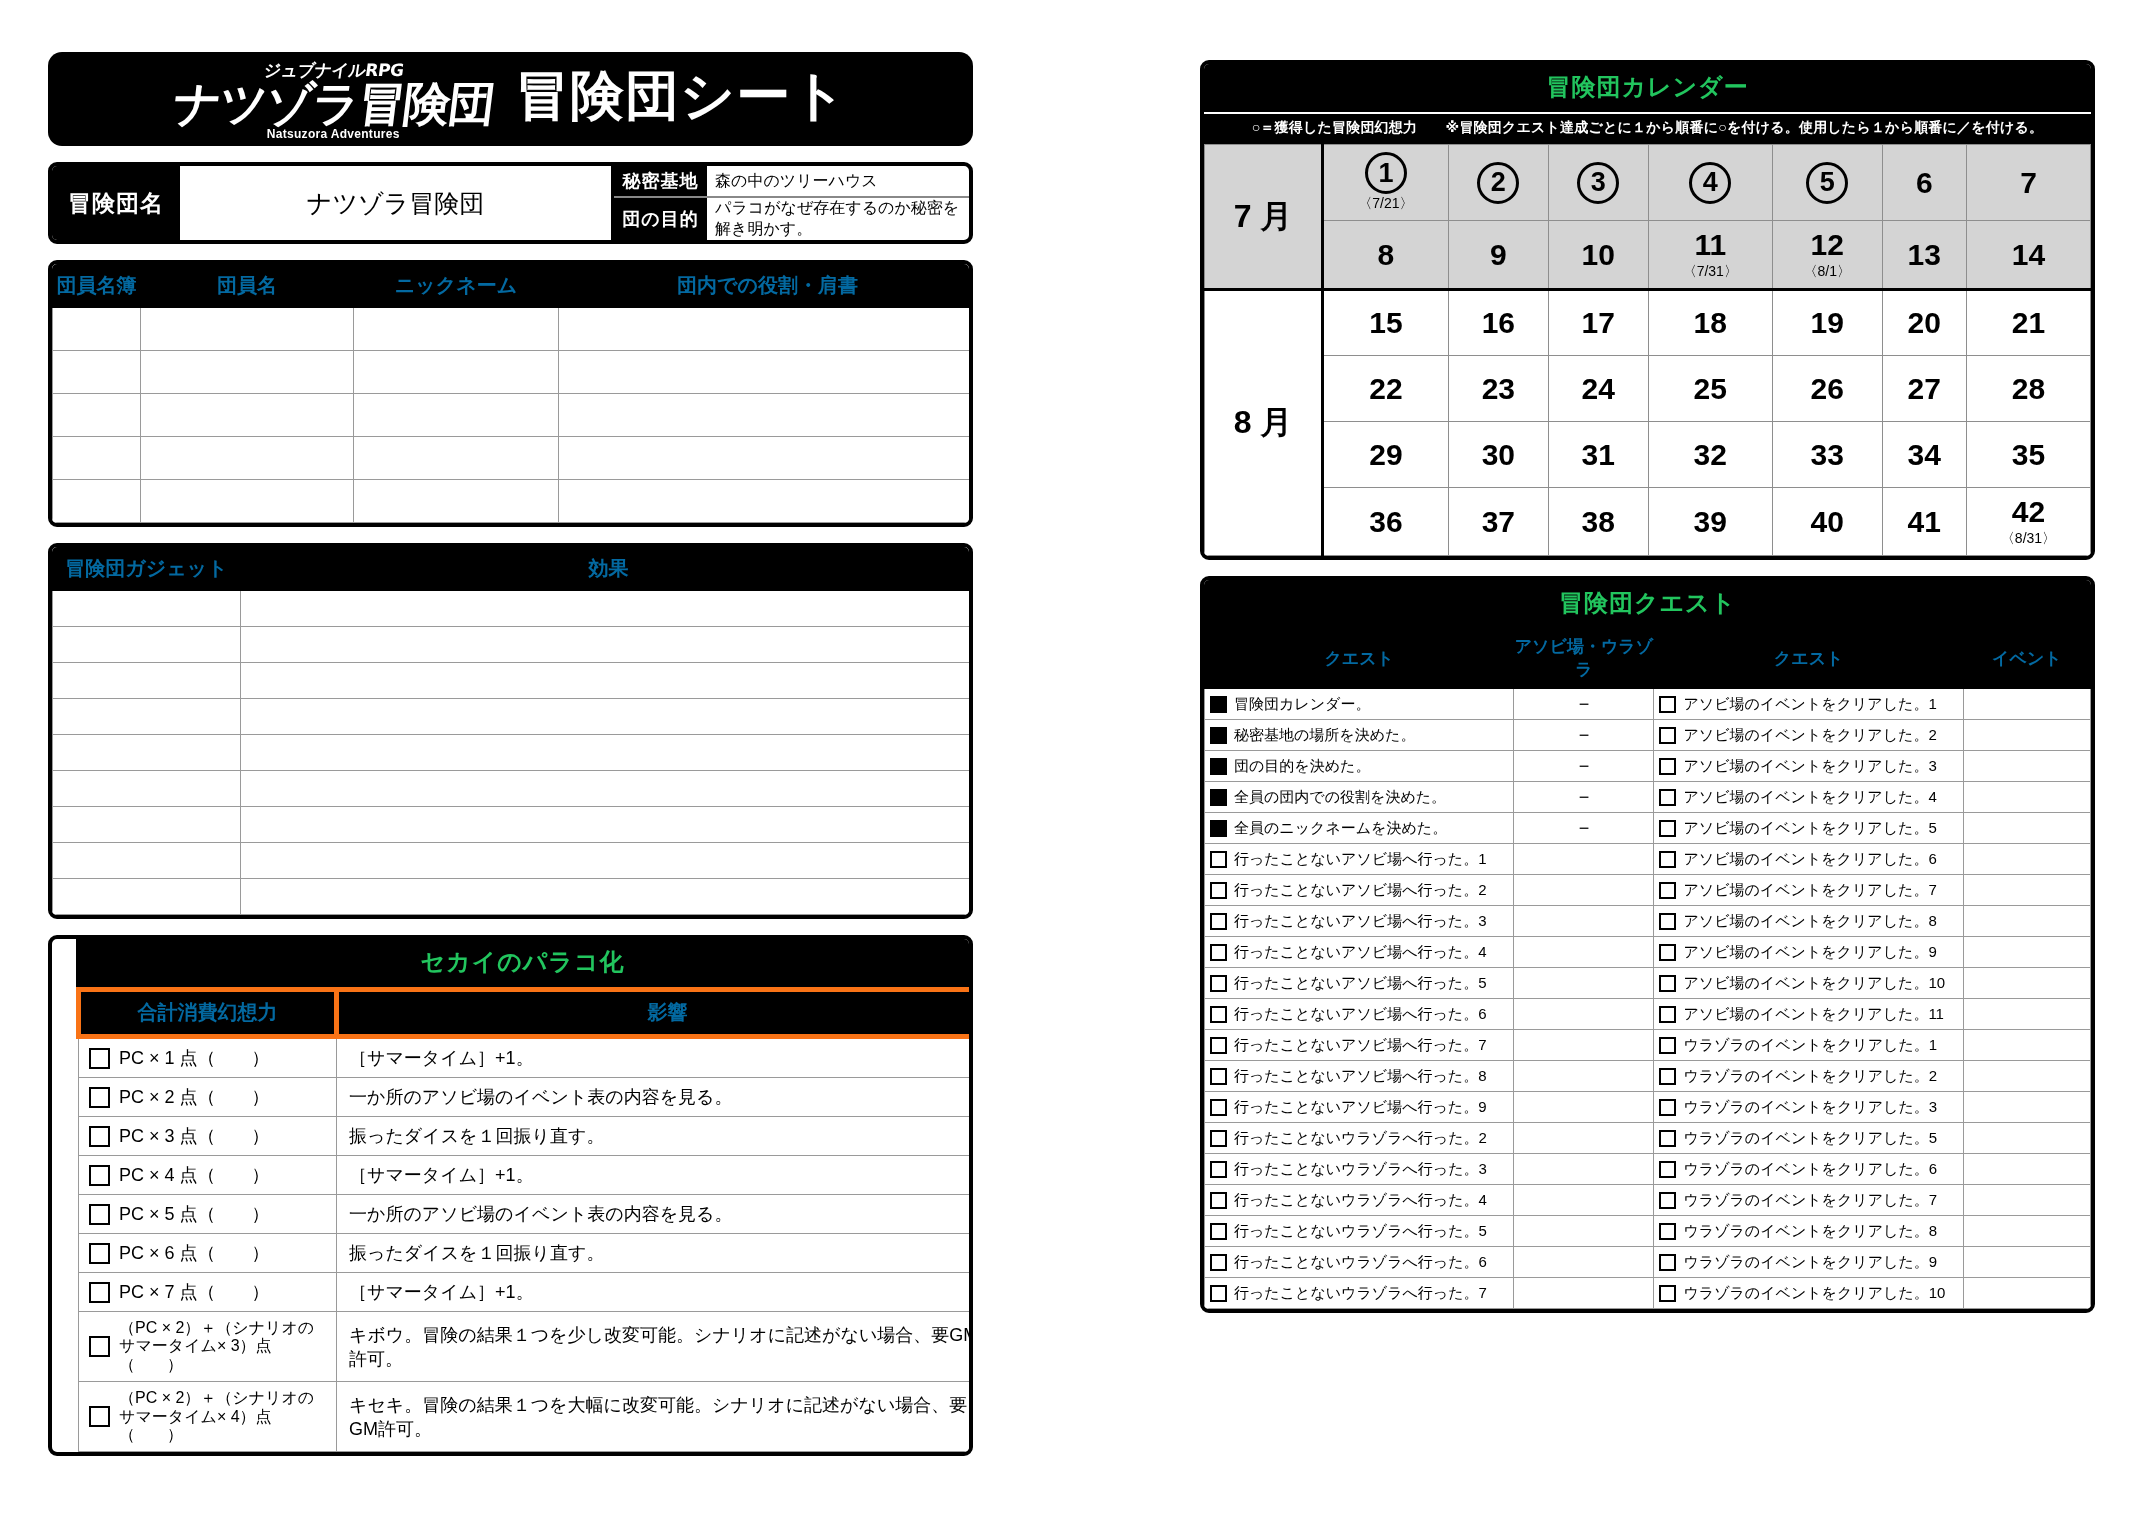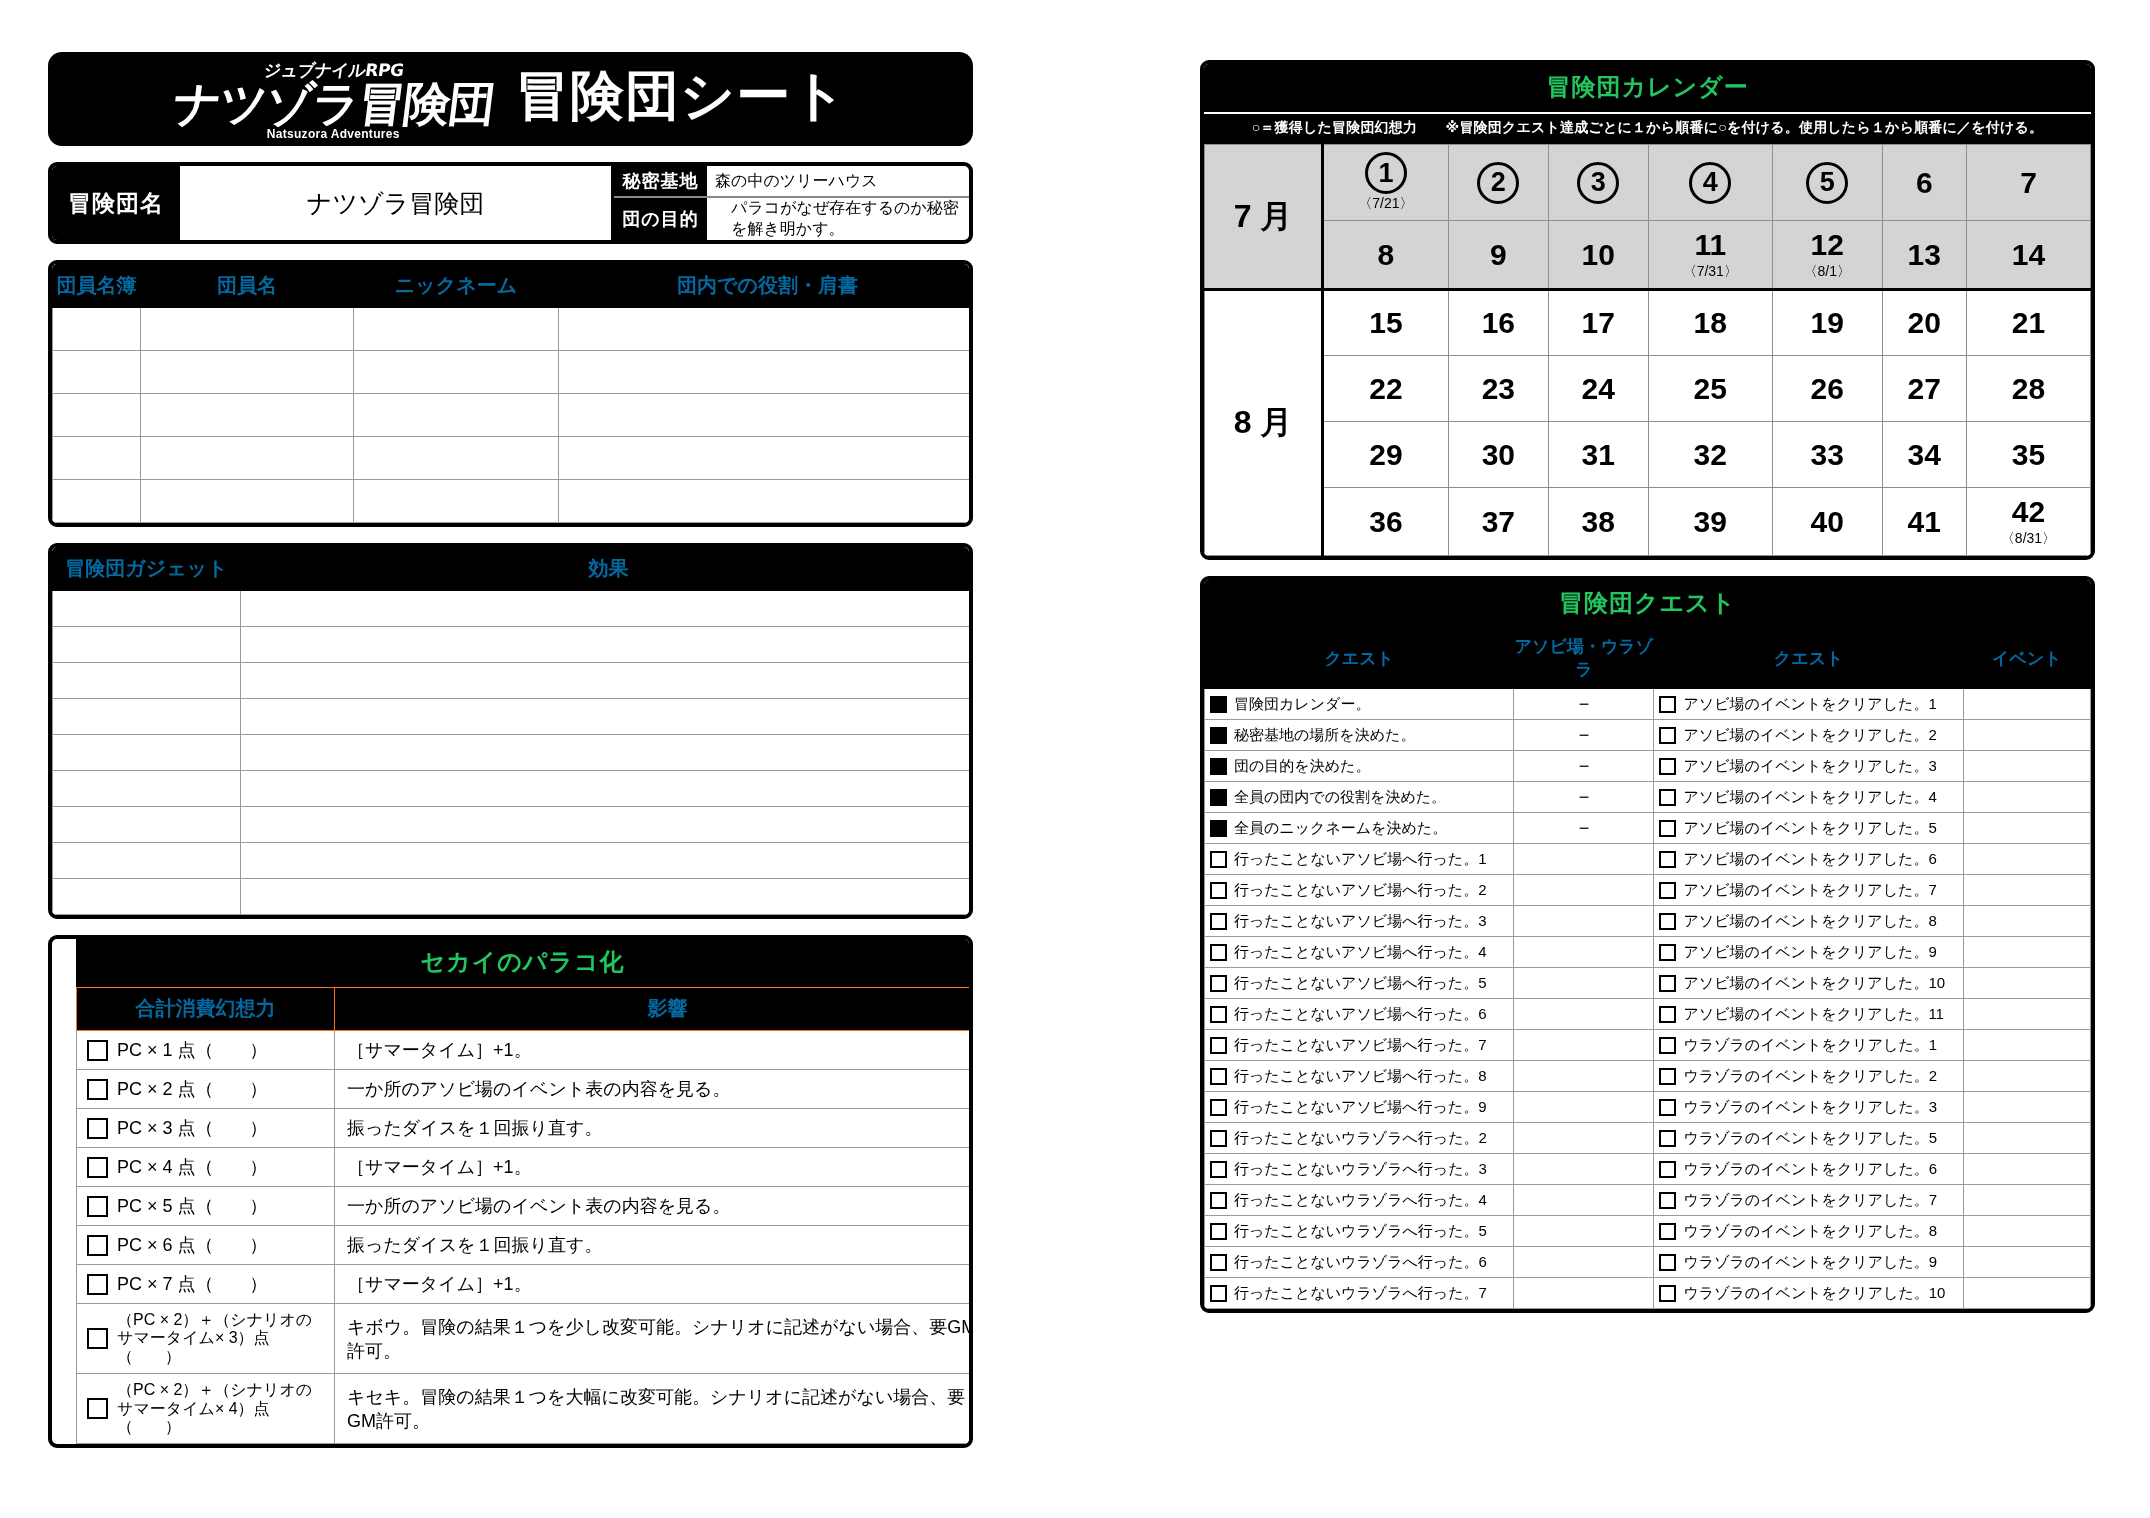--- a/index.html
+++ b/index.html
@@ -56,21 +56,21 @@
   .lbl-box {
     background: #000; color: #fff; font-weight: bold; font-size: 23px;
     display: flex; align-items: center; justify-content: center;
     padding: 0 12px; letter-spacing: 1px; flex: 0 0 auto;
   }
   .pname-lbl { width: 128px; }
   .pname-val { flex: 1; display:flex; align-items:center; justify-content:center;
                font-size: 25px; }
   .info-right { width: 355px; display: flex; flex-direction: column; }
   .info-right-row { flex: 1; display: flex; border-bottom: 2px solid #888; }
-  .info-right-row:last-child { border-bottom: none; gap: 16px; }
+  .info-right-row:last-child { border-bottom: none; }
   .info-right-row .lbl-box { width: 93px; font-size: 18px; padding: 0 5px; }
   .info-right-row .val { flex: 1; display: flex; align-items: center;
                          padding-left: 8px; font-size: 16px; }
 
   
   table { border-collapse: collapse; width: 100%; background:#fff; }
   th { background: #000; color: #0369a1; font-weight: bold; font-size: 20px; padding: 7px 0 8px 0; }
   td { border: 1px solid #9a9a9a; font-size: 19px; padding: 7px 6px; }
   .members { width: 925px; }
   .members th { border: 1px solid #000; }
@@ -83,21 +83,21 @@
   
   .gadget { width: 925px; }
   .gadget th { border: 1px solid #000; font-size: 20px; }
   .gadget th.g1 { width: 188px; }
   .gadget td { height: 36px; font-size: 17px; }
   .gadget td.g1 { width: 188px; text-align: center; }
   .gadget td.g2 { padding-left: 12px; }
 
   
   .paraco { width: 925px; }
-  .paraco th { border: 1px solid #f97316; }
+  .paraco th { border: 5px solid #f97316; }
   .paraco th.p1 { width: 258px; }
   .paraco td { font-size: 18px; height: 37px; }
   .paraco td.p1 { width: 258px; padding-left: 10px; }
   .paraco td.p2 { padding-left: 12px; }
   .cellflex { display: flex; align-items: center; gap: 9px; }
   .chk { width: 21px; height: 21px; border: 2px solid #000; background: #fff; flex: 0 0 auto; }
   .two-line { line-height: 1.15; font-size: 16px; }
   .cal-note {
     background: #000; color: #fff; font-size: 14px; font-weight: bold;
     padding: 5px 0 7px 0; text-align: center; letter-spacing: 0.2px;

